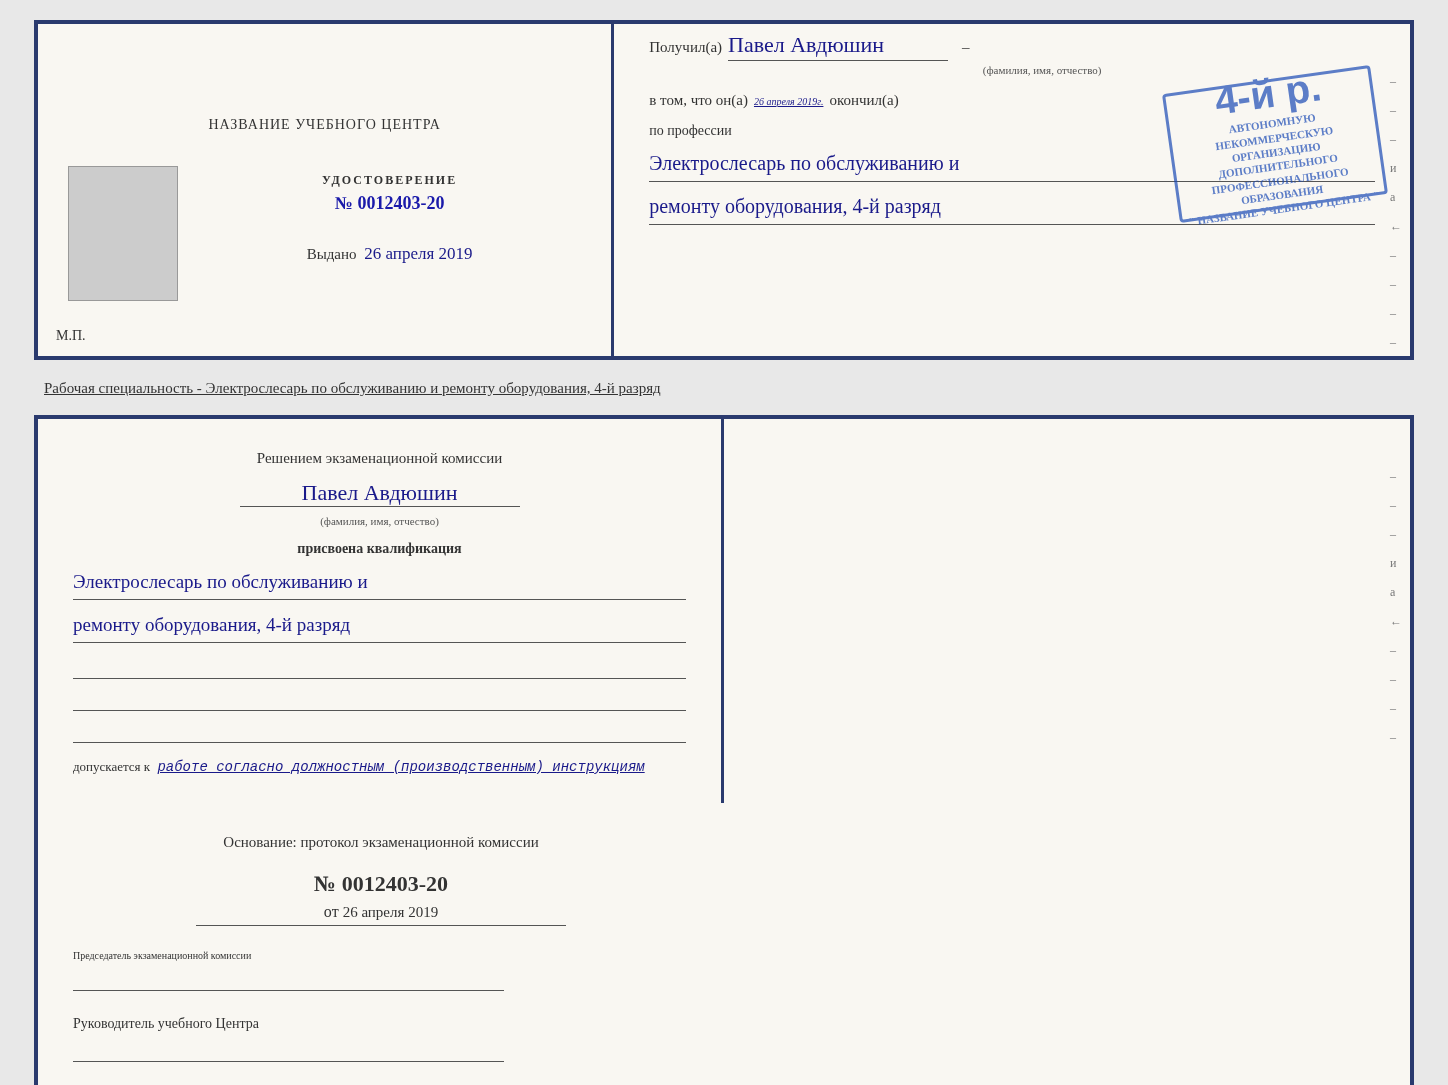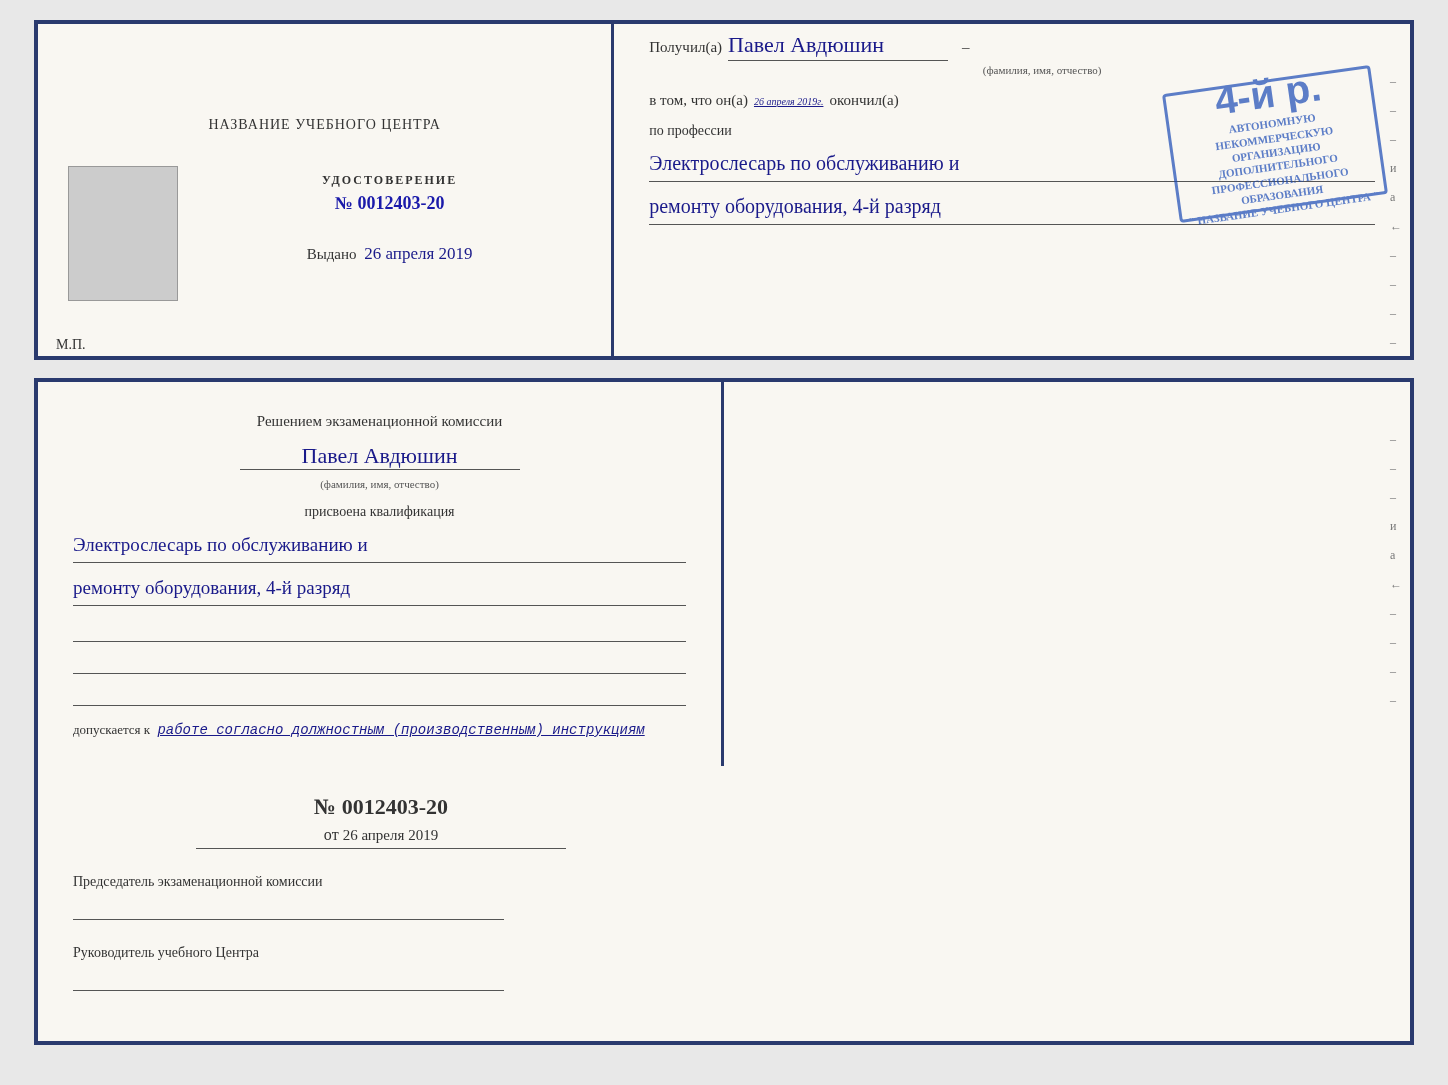--- a/index.html
+++ b/index.html
@@ -86,21 +86,21 @@
 
     .issued-line {
       margin-left: 130px;
       margin-top: 30px;
       font-size: 15px;
       color: #333;
     }
 
     .mp-label {
       position: absolute;
-      bottom: 3px;
+      bottom: 12px;
       left: 18px;
       font-size: 14px;
       color: #333;
     }
 
     
     .recipient-line {
       font-size: 15px;
       color: #333;
       margin-bottom: 3px;
@@ -227,20 +227,21 @@
       color: #555;
       text-align: center;
       display: block;
     }
 
     .assigned-label {
       font-size: 14px;
       color: #333;
       margin-top: 14px;
       text-align: center;
+      font-weight: bold;
     }
 
     .bottom-handwritten-profession {
       font-family: 'Segoe Script', cursive, 'Times New Roman';
       font-size: 19px;
       color: #1a1a8a;
       border-bottom: 1px solid #555;
       display: block;
       margin-top: 8px;
       line-height: 1.8;
@@ -279,21 +280,21 @@
     .basis-number {
       font-size: 22px;
       font-weight: bold;
       color: #333;
       text-align: center;
       display: block;
       margin-bottom: 6px;
     }
 
     .chairman-label {
-      font-size: 14px;
+      font-size: 10px;
       color: #333;
       line-height: 1.5;
       margin-bottom: 6px;
     }
 
     .sig-line-right {
       border-bottom: 1px solid #555;
       height: 22px;
       margin-bottom: 22px;
       width: 70%;
@@ -395,20 +396,21 @@
         <span>←</span>
         <span>–</span>
         <span>–</span>
         <span>–</span>
         <span>–</span>
       </div>
 
     </div>
   </div>
 
+  <div class="middle-text" style="padding: 2px 0 0 10px; text-decoration: underline; font-size:15px;">Рабочая специальность - Электрослесарь по обслуживанию и ремонту оборудования, 4-й разряд</div>
 
   <div class="certificate-bottom">
 
     <div class="cert-bottom-left">
       <div class="bottom-title">Решением экзаменационной комиссии</div>
 
       <span class="bottom-handwritten-name">Павел Авдюшин</span>
       <span class="bottom-small-label">(фамилия, имя, отчество)</span>
 
       <div class="assigned-label">присвоена квалификация</div>
@@ -423,20 +425,21 @@
       </div>
 
       <div class="allowed-label">
         <span>допускается к</span>
         <span class="allowed-italic" style="font-family: Liberation Mono, monospace; font-size:14px; color:#1a1a8a; margin-left:4px;">работе согласно должностным (производственным) инструкциям</span>
       </div>
     </div>
 
     <div class="cert-bottom-right">
 
+      <div class="basis-title">Основание: протокол экзаменационной комиссии</div>
 
       <span class="basis-number">№ 0012403-20</span>
 
       <div style="display:flex; align-items: baseline; justify-content: center; gap:4px; margin-bottom: 22px; border-bottom: 1px solid #555; padding-bottom: 4px; width: 60%; margin-left: auto; margin-right: auto;">
         <span style="font-size:16px; color:#333;">от</span>
         <span style="font-size:15px; color:#333;">26 апреля 2019</span>
       </div>
 
       <div class="chairman-label">Председатель экзаменационной комиссии</div>
       <div class="sig-line-right"></div>

